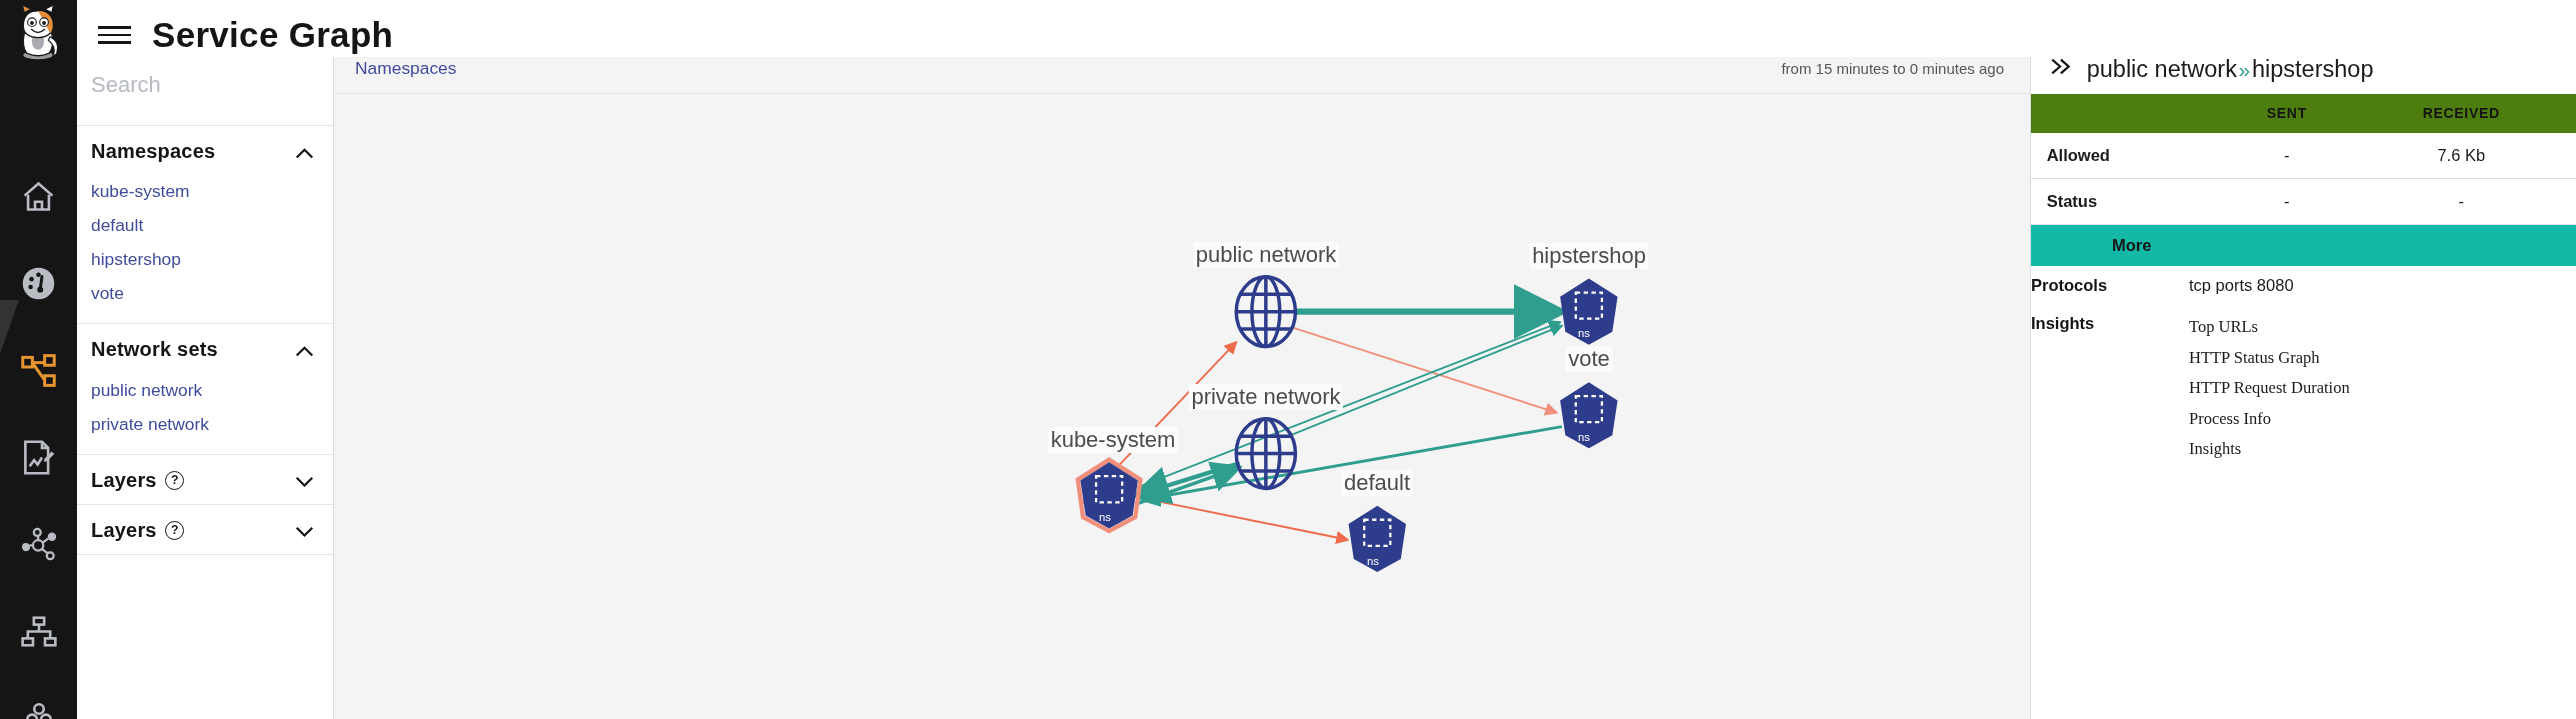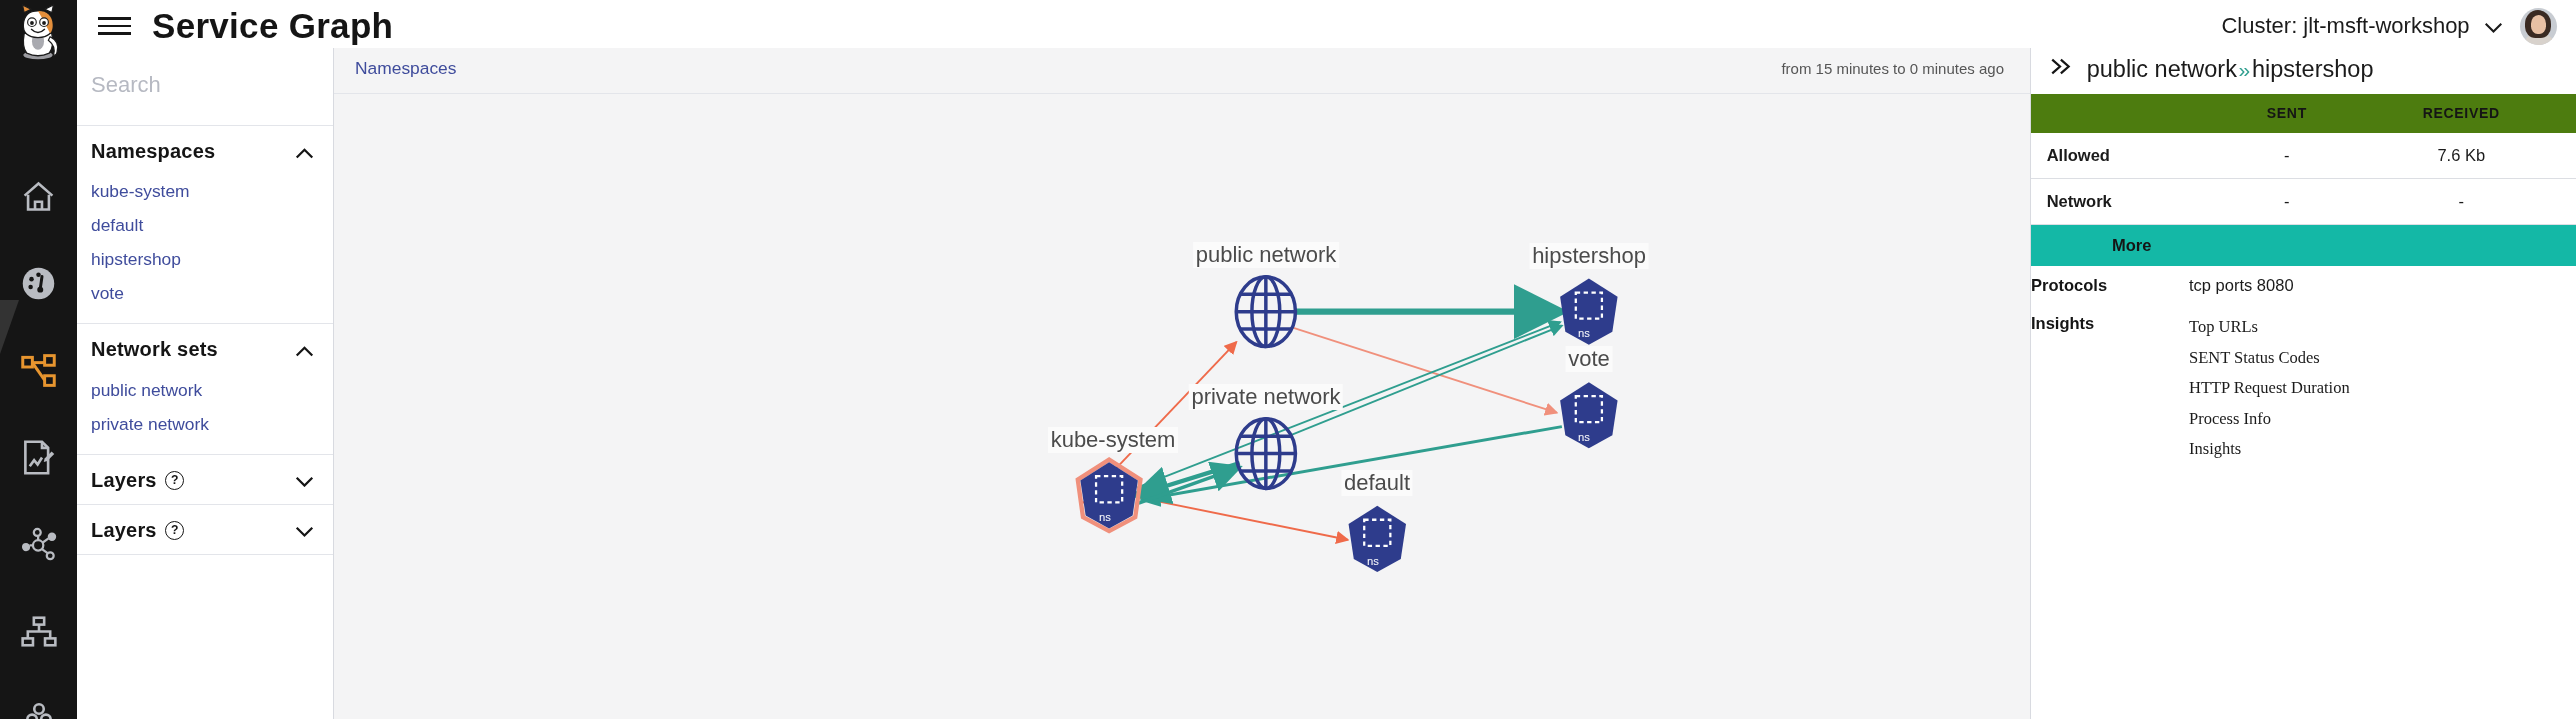--- a/index.html
+++ b/index.html
@@ -118,21 +118,21 @@
   .kv { display: flex; padding: 9.6px 0 0 0; font-size: 16.5px; }
   .kv .k {
     width: 158px; padding-right: 19px;
     font-weight: bold; color: #151515; flex: 0 0 158px;
   }
   .kv .v { color: #1b1b1b; }
   .insight-item { padding: 3.5px 0 7px 0; cursor: pointer; color: #1b1b1b; font-family: Liberation Serif, serif; }
 
   
   .topbar {
-    position: absolute; top: 4px; left: 77px; right: 0; height: 44px;
+    position: absolute; top: 13px; left: 77px; right: 0; height: 44px;
     background: #ffffff; display: flex; align-items: center;
     justify-content: space-between; padding: 0 19px 0 21px; z-index: 4;
   }
   .topbar-left { display: flex; align-items: center; gap: 21px; }
   .app-title { font-size: 35px; font-weight: bold; color: #151515; letter-spacing: 0.3px; }
   .hamburger { cursor: pointer; display: flex; flex-direction: column; gap: 5.2px; }
   .hamburger span { display: block; width: 33px; height: 2.6px; background: #151515; }
   .topbar-right { display: flex; align-items: center; gap: 17.4px; }
   .cluster-sel {
     display: flex; align-items: center; gap: 14px; font-size: 22px;
@@ -270,35 +270,20 @@
 
   <div class="topbar">
     <div class="topbar-left">
       <div class="hamburger">
         <span></span>
           <span></span>
           <span></span>
       </div>
       <div class="app-title">Service Graph</div>
     </div>
-    <div class="topbar-right">
-      <div class="cluster-sel">
-        <span>Cluster: jlt-msft-workshop</span>
-        <span>
-          <svg width="19" height="11.3" viewBox="0 0 22 13" fill="none" stroke="#1b1b1b" stroke-width="2.4">
-            <path d="M2 2 L11 11 L20 2"></path>
-          </svg>
-        </span>
-      </div>
-      <div class="avatar">
-        <div class="body"></div>
-          <div class="hair"></div>
-          <div class="face"></div>
-      </div>
-    </div>
   </div>
 
   <div class="left-panel">
     <div class="search-row">
       <input class="search-input" type="text" placeholder="Search" style="">
       <span class="icon-btn">
         <svg width="22.6" height="22.6" viewBox="0 0 26 26" fill="none" stroke="#3a3a3a" stroke-width="2.2">
           <circle cx="11" cy="11" r="8"></circle>
             <path d="M17 17 L24 24"></path>
         </svg>
@@ -488,39 +473,39 @@
           <th>RECEIVED</th>
         </tr>
       </thead>
       <tbody>
         <tr>
           <td class="rowhead">Allowed</td>
           <td>-</td>
           <td>7.6 Kb</td>
         </tr>
         <tr>
-          <td class="rowhead">Network</td>
+          <td class="rowhead">Status</td>
           <td>-</td>
           <td>-</td>
         </tr>
       </tbody>
     </table>
 
     <div class="more-bar">More</div>
 
     <div class="kv">
       <div class="k">Protocols</div>
       <div class="v">tcp ports 8080</div>
     </div>
 
     <div class="kv" style="padding-top:19px;">
       <div class="k">Insights</div>
       <div class="v">
         <div class="insight-item">Top URLs</div>
-        <div class="insight-item">SENT Status Codes</div>
+        <div class="insight-item">HTTP Status Graph</div>
         <div class="insight-item">HTTP Request Duration</div>
         <div class="insight-item">Process Info</div>
         <div class="insight-item">Insights</div>
       </div>
     </div>
   </div>
 
 </div>
 
 

